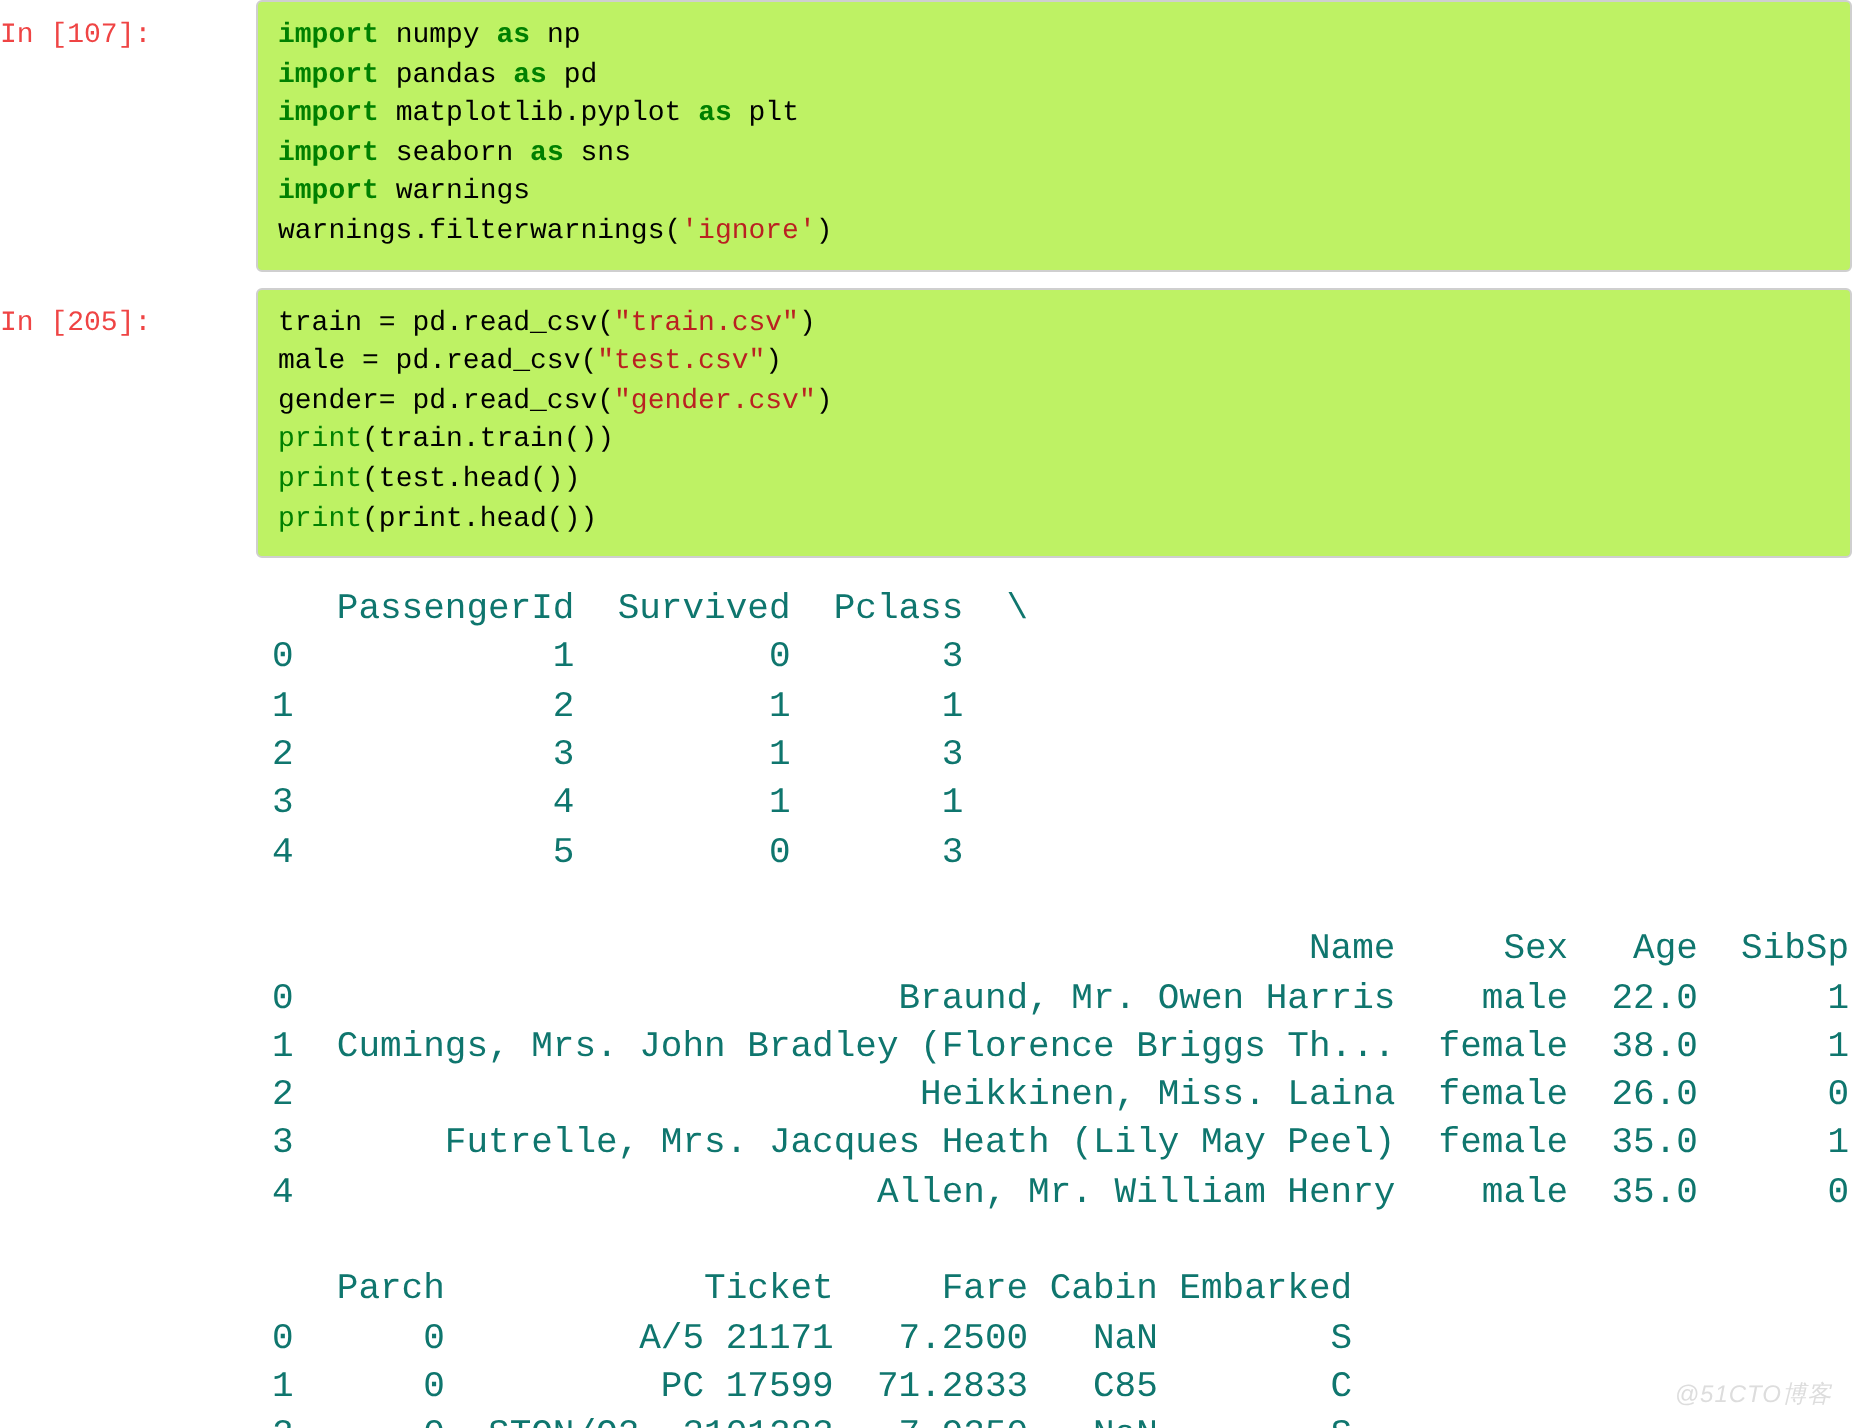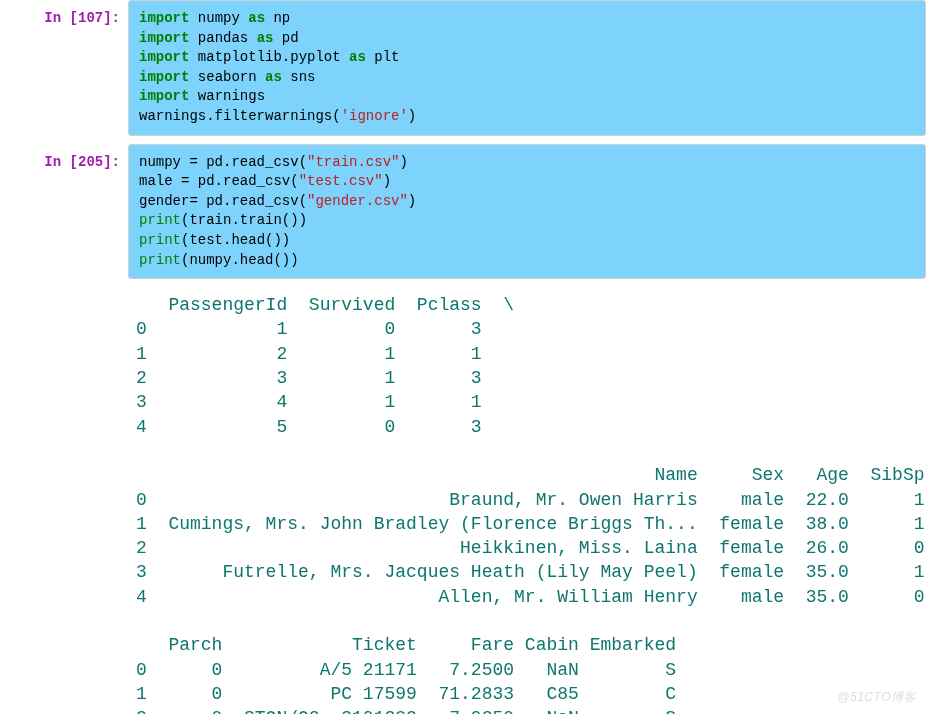--- a/index.html
+++ b/index.html
@@ -11,31 +11,29 @@
     color: #000;
     width: 926px;
   }
   .cell {
     display: flex;
     margin-bottom: 8px;
   }
   .prompt {
     width: 120px;
     flex: 0 0 120px;
-    text-align: right;
     padding: 10px 8px 0 0;
-    color: #a21caf;
+    color: #ef4444;
     font-size: 14px;
-    font-weight: bold;
   }
   .input-area {
     flex: 1;
     border: 1px solid #cfcfcf;
     border-radius: 3px;
-    background: #7dd3fc;
+    background: #bef264;
     padding: 8px 10px;
     line-height: 1.4;
     white-space: pre;
     overflow: hidden;
   }
   .run-indicator {
     border-left: 4px solid #2ecc40;
     margin-left: -4px;
   }
   .output-area {
@@ -74,26 +72,26 @@
 <span class="kw-green">import</span><span> matplotlib.pyplot </span><span class="kw-as">as</span><span> plt</span>
 <span class="kw-green">import</span><span> seaborn </span><span class="kw-as">as</span><span> sns</span>
 <span class="kw-green">import</span><span> warnings</span>
 <span>warnings.filterwarnings(</span><span class="str-red">'ignore'</span><span>)</span></div>
 </div>
 
 <div class="cell">
   <div class="prompt">
     <span>In </span><span class="prompt-num">[205]:</span>
   </div>
-  <div class="input-area" id="code-1"><span>numpy = pd.read_csv(</span><span class="str-red">"train.csv"</span><span>)</span>
+  <div class="input-area" id="code-1"><span>train = pd.read_csv(</span><span class="str-red">"train.csv"</span><span>)</span>
 <span>male = pd.read_csv(</span><span class="str-red">"test.csv"</span><span>)</span>
 <span>gender= pd.read_csv(</span><span class="str-red">"gender.csv"</span><span>)</span>
 <span class="builtin">print</span><span>(train.train())</span>
 <span class="builtin">print</span><span>(test.head())</span>
-<span class="builtin">print</span><span>(numpy.head())</span></div>
+<span class="builtin">print</span><span>(print.head())</span></div>
 </div>
 
 <div class="cell">
   <div class="prompt"></div>
   <div class="output-area">   PassengerId  Survived  Pclass  \
 0            1         0       3   
 1            2         1       1   
 2            3         1       3   
 3            4         1       1   
 4            5         0       3   

